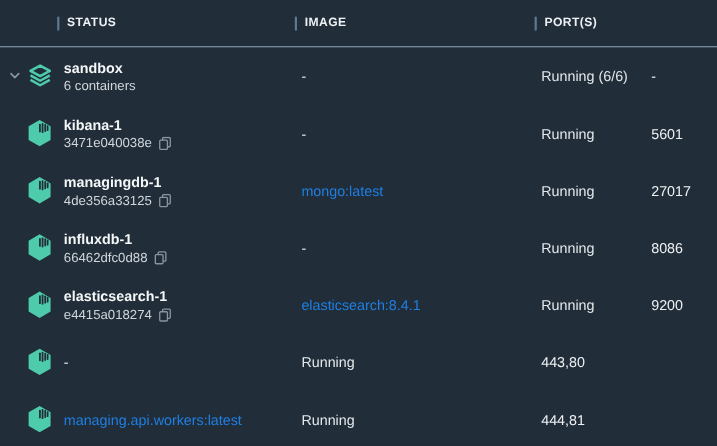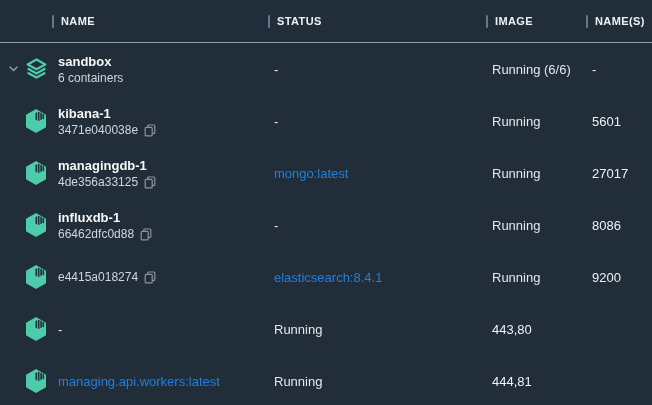--- a/index.html
+++ b/index.html
@@ -81,33 +81,29 @@
 </style>
 </head>
 <body>
 
 <div class="app">
 
   <div class="grid-row thead">
     <div class="th"></div>
     <div class="th">
       <span class="col-divider"></span>
-      <span>NAME</span>
-    </div>
-    <div class="th">
-      <span class="col-divider"></span>
       <span>STATUS</span>
     </div>
     <div class="th">
       <span class="col-divider"></span>
       <span>IMAGE</span>
     </div>
     <div class="th">
       <span class="col-divider"></span>
-      <span>NAME(S)</span>
+      <span>PORT(S)</span>
     </div>
   </div>
 
   <div>
       <div class="grid-row row">
       <div class="cell cell-icon">
         <span class="chevron">
           <svg width="11" height="11" viewBox="0 0 11 11">
             <path d="M2 3.5 L5.5 7 L9 3.5" stroke="#8b98a5" stroke-width="1.5" fill="none" stroke-linecap="round"></path>
           </svg>
@@ -258,20 +254,21 @@
             <g stroke="#212d38" stroke-width="1.6" stroke-linecap="round">
               <line x1="12.3" y1="5.2" x2="12.3" y2="11.6"></line>
               <line x1="14.7" y1="4.6" x2="14.7" y2="12.2"></line>
               <line x1="17.1" y1="5.4" x2="17.1" y2="11.2"></line>
               <line x1="19.3" y1="6.6" x2="19.3" y2="10.4"></line>
             </g>
           </svg>
         </span>
       </div>
       <div class="cell namecol">
+        <span class="cname">elasticsearch-1</span>
         <span class="subline">
           <span class="cid">e4415a018274</span>
           <span class="copy">
             <svg width="12" height="13" viewBox="0 0 12 13" fill="none" stroke="#8a95a1" stroke-width="1.2">
               <rect x="3.8" y="1" width="7" height="8.4" rx="0.9"></rect>
               <rect x="1.2" y="3.4" width="7" height="8.4" rx="0.9" fill="#212d38"></rect>
             </svg>
           </span>
         </span>
       </div>

